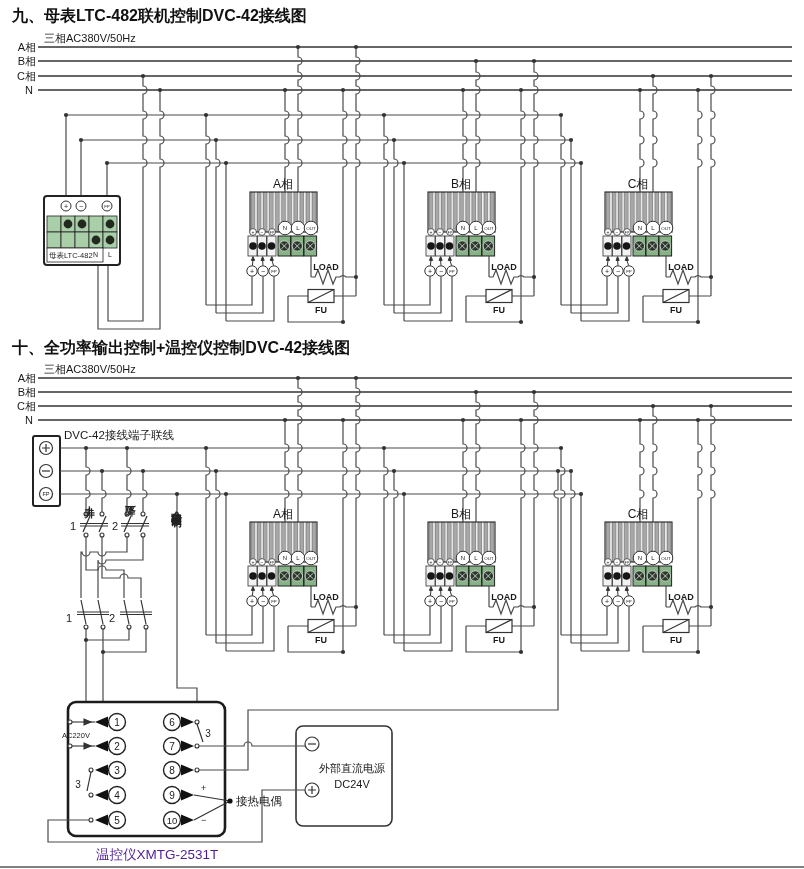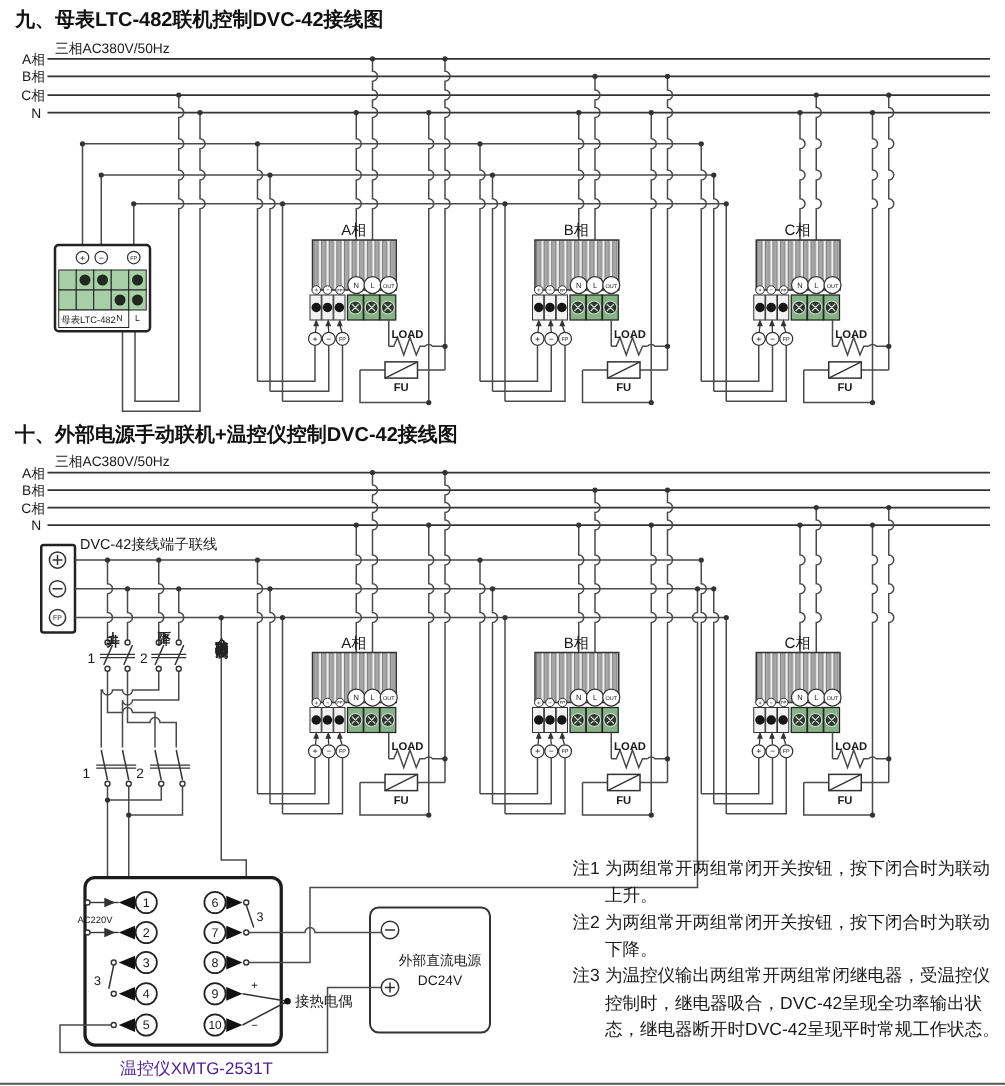--- a/index.html
+++ b/index.html
@@ -19,21 +19,21 @@
   #notes{position:absolute;left:458px;top:684px;width:346px;font-size:14px;line-height:21.5px;color:#1a1a1a;}
   .note{position:relative;padding-left:26px;}
   .note-tag{position:absolute;left:0;top:0;}
 </style>
 </head>
 <body>
 
 <div id="page">
 
   <div class="title" id="title1">九、母表LTC-482联机控制DVC-42接线图</div>
-  <div class="title" id="title2">十、外部电源手动联机+温控仪控制DVC-42接线图</div>
+  <div class="title" id="title2">十、全功率输出控制+温控仪控制DVC-42接线图</div>
 
   <svg width="804" height="869" viewBox="0 0 804 869">
     <defs>
       <pattern id="fins" width="6.1" height="40" patternUnits="userSpaceOnUse">
         <rect x="0" y="0" width="6.1" height="40" fill="#f0f0f0"></rect>
         <rect x="1" y="0" width="3.6" height="40" fill="#a8a8a8" stroke="#555" stroke-width="0.5"></rect>
       </pattern>
 
       <g id="mod">
         <rect x="0" y="0" width="67" height="40" fill="url(#fins)" stroke="#333" stroke-width="1.2"></rect>
@@ -464,24 +464,13 @@
 
     <line x1="0" y1="867" x2="804" y2="867" stroke="#555" stroke-width="1.6"></line>
   </svg>
 
   <div class="vlabel" id="lbl-up">上升</div>
   <div class="vlabel" id="lbl-down">下降</div>
   <div class="vlabel" id="lbl-fullpower">全功率输出控制</div>
 
   <div id="controller-label">温控仪XMTG-2531T</div>
 
-  <div id="notes">
-    <div class="note">
-      <span class="note-tag">注1</span><span>为两组常开两组常闭开关按钮，按下闭合时为联动上升。</span>
-    </div>
-    <div class="note">
-      <span class="note-tag">注2</span><span>为两组常开两组常闭开关按钮，按下闭合时为联动下降。</span>
-    </div>
-    <div class="note">
-      <span class="note-tag">注3</span><span>为温控仪输出两组常开两组常闭继电器，受温控仪控制时，继电器吸合，DVC-42呈现全功率输出状态，继电器断开时DVC-42呈现平时常规工作状态。</span>
-    </div>
-  </div>
 </div>
 
 </body></html>

